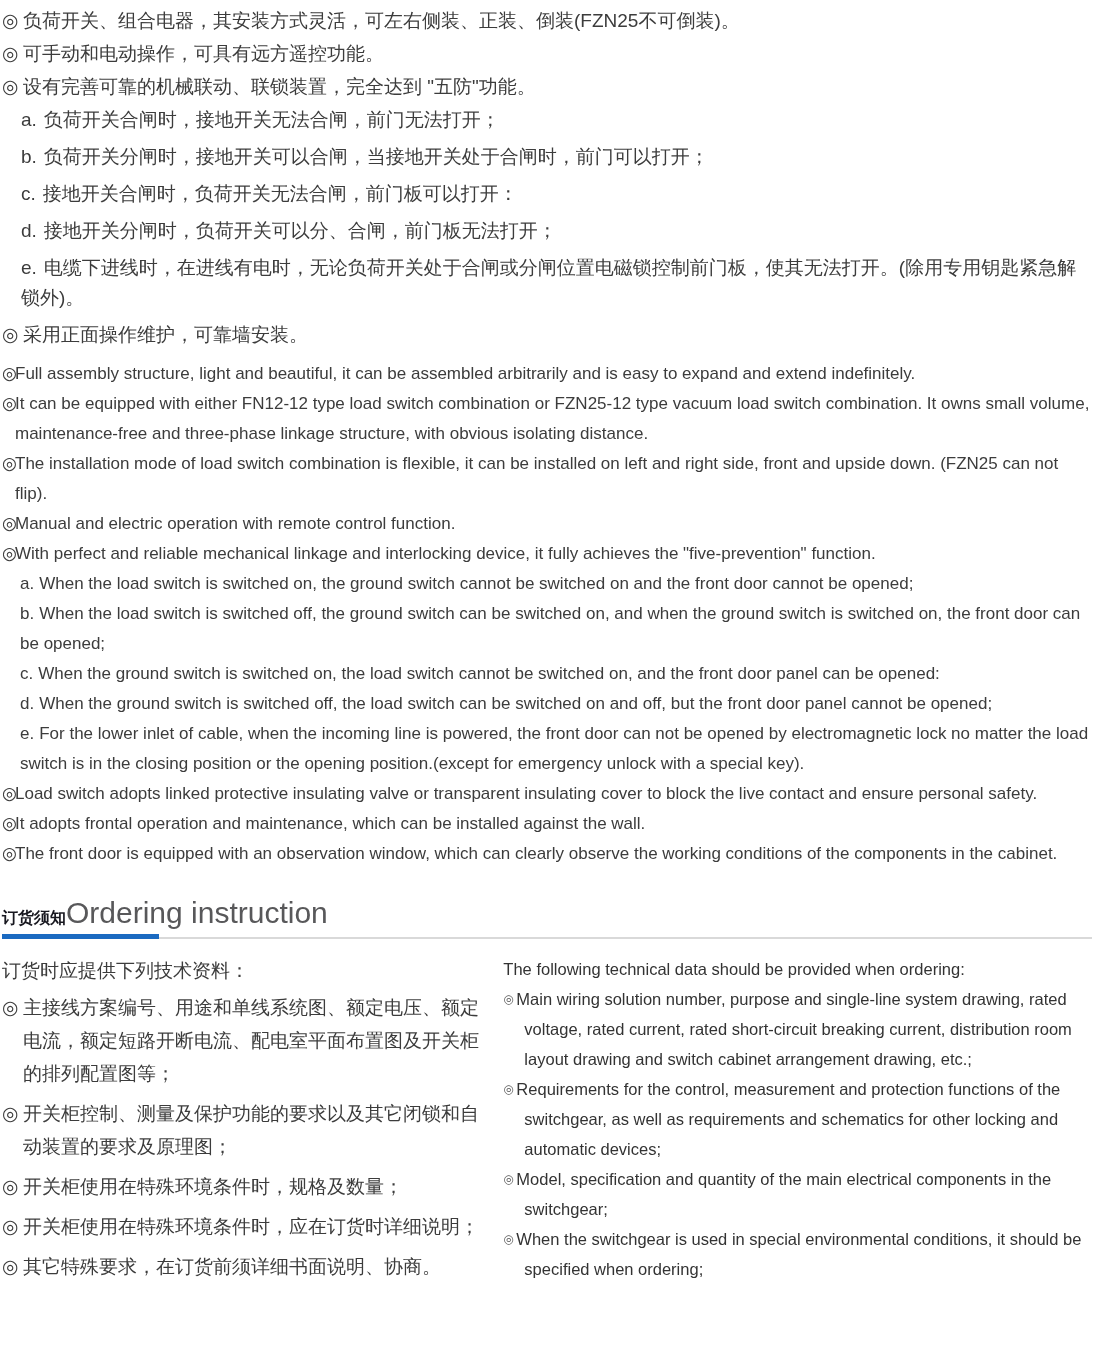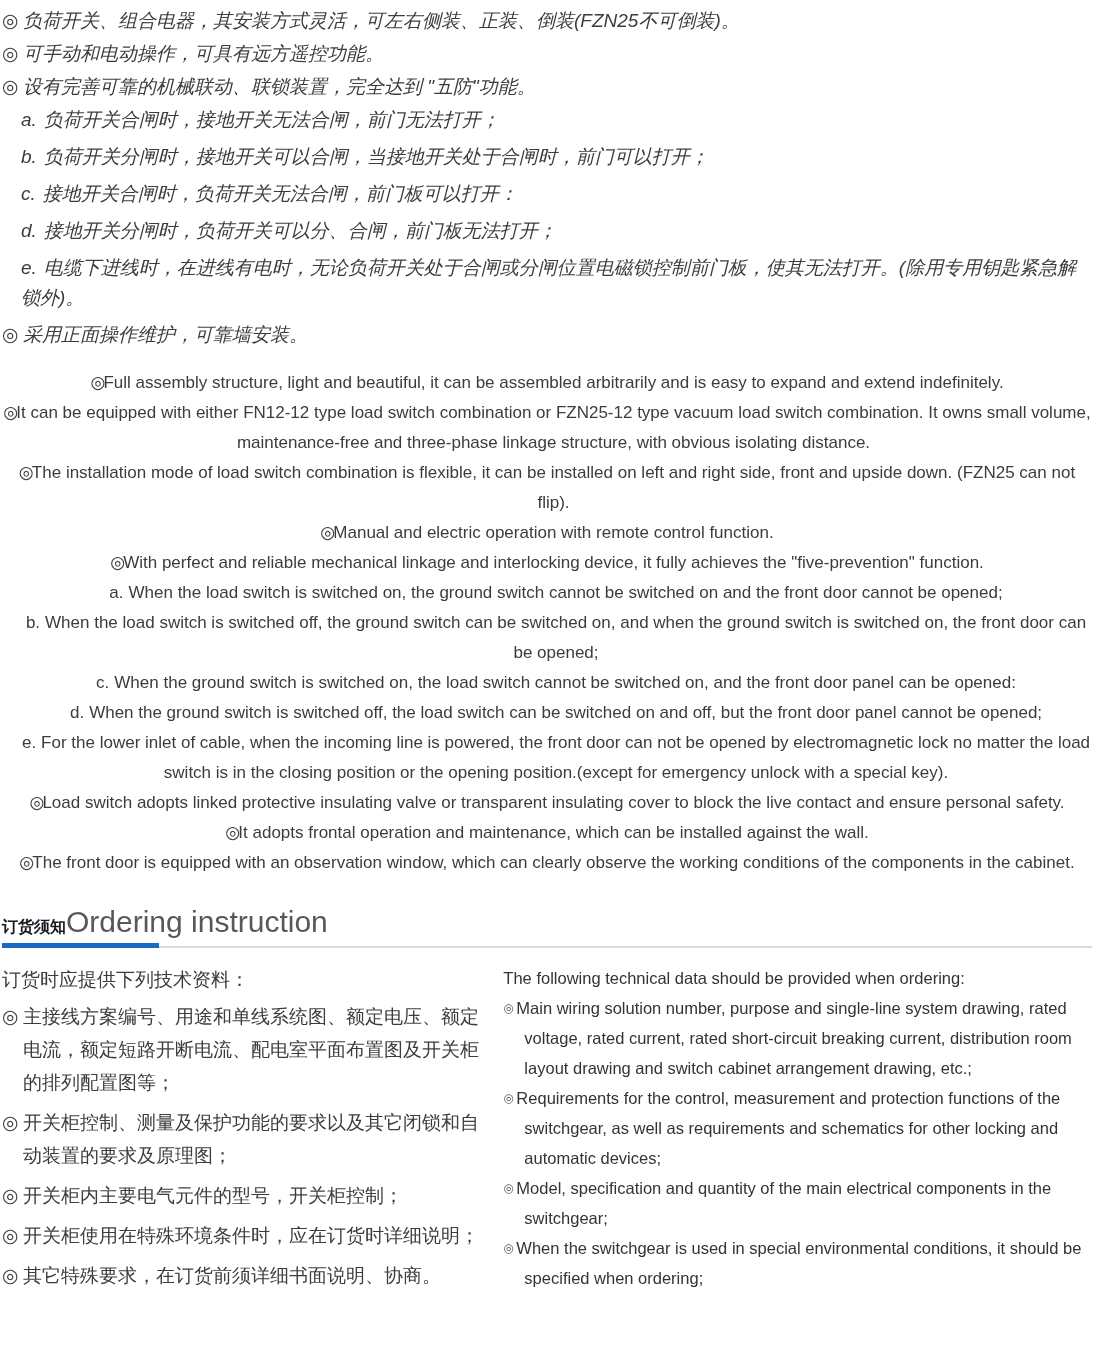--- a/index.html
+++ b/index.html
@@ -5,28 +5,28 @@
   html,body{margin:0;padding:0;}
   body{
     width:1100px;height:1346px;overflow:hidden;background:#ffffff;
     font-family:"Liberation Sans","DejaVu Sans",sans-serif;
     color:#3a3a3a;-webkit-font-smoothing:antialiased;
   }
   .wrap{padding:6px 8px 0 2px;}
 
   
   .cnf{font-size:19px;line-height:30px;color:#3c3c3c;}
-  .cnf .item{padding-left:21px;text-indent:-21px;margin-bottom:3px;font-style:italic;}
+  .cnf .item{padding-left:21px;text-indent:-21px;margin-bottom:3px;}
   .cnf .item .mk{display:inline-block;width:21px;text-indent:0;}
   .cnf .sub{margin-left:19px;padding-left:0;text-indent:0;margin-bottom:7px;}
   .cnf .sub .mk{display:inline;width:auto;margin-right:7px;}
   .cnf .sub:first-of-type{margin-top:4px;}
 
   
-  .enf{font-size:17px;line-height:30px;margin-top:18px;color:#3c3c3c;text-align:center;}
+  .enf{font-size:17px;line-height:30px;margin-top:9px;color:#3c3c3c;}
   .enf .item{padding-left:13px;text-indent:-13px;}
   .enf .item .mk{display:inline-block;width:13px;text-indent:0;}
   .enf .sub{margin-left:18px;padding-left:0;text-indent:0;}
   .enf .sub .mk{display:inline;width:auto;margin-right:5px;}
 
   
   .oh{margin-top:27px;white-space:nowrap;}
   .oh .h-cn{font-size:16px;font-weight:bold;color:#17171f;}
   .oh .h-en{font-size:30px;color:#58585a;}
   .rule{position:relative;height:5px;margin-top:4px;}
@@ -83,21 +83,21 @@
   <div class="rule">
     <span class="gray-line"></span>
     <span class="blue-line"></span>
   </div>
 
   <div class="cols">
     <div class="col-l">
       <div class="intro">订货时应提供下列技术资料：</div>
       <div class="item"><span class="mk">◎</span><span>主接线方案编号、用途和单线系统图、额定电压、额定电流，额定短路开断电流、配电室平面布置图及开关柜的排列配置图等；</span></div>
       <div class="item"><span class="mk">◎</span><span>开关柜控制、测量及保护功能的要求以及其它闭锁和自动装置的要求及原理图；</span></div>
-      <div class="item"><span class="mk">◎</span><span>开关柜内主要电气元件的型号，开关柜控制；</span></div>
+      <div class="item"><span class="mk">◎</span><span>开关柜使用在特殊环境条件时，规格及数量；</span></div>
       <div class="item"><span class="mk">◎</span><span>开关柜使用在特殊环境条件时，应在订货时详细说明；</span></div>
       <div class="item"><span class="mk">◎</span><span>其它特殊要求，在订货前须详细书面说明、协商。</span></div>
     </div>
     <div class="col-r">
       <div class="intro">The following technical data should be provided when ordering:</div>
       <div class="item"><span class="mk">◎</span><span>Main wiring solution number, purpose and single-line system drawing, rated voltage, rated current, rated short-circuit breaking current, distribution room layout drawing and switch cabinet arrangement drawing, etc.;</span></div>
       <div class="item"><span class="mk">◎</span><span>Requirements for the control, measurement and protection functions of the switchgear, as well as requirements and schematics for other locking and automatic devices;</span></div>
       <div class="item"><span class="mk">◎</span><span>Model, specification and quantity of the main electrical components in the switchgear;</span></div>
       <div class="item"><span class="mk">◎</span><span>When the switchgear is used in special environmental conditions, it should be specified when ordering;</span></div>
 

